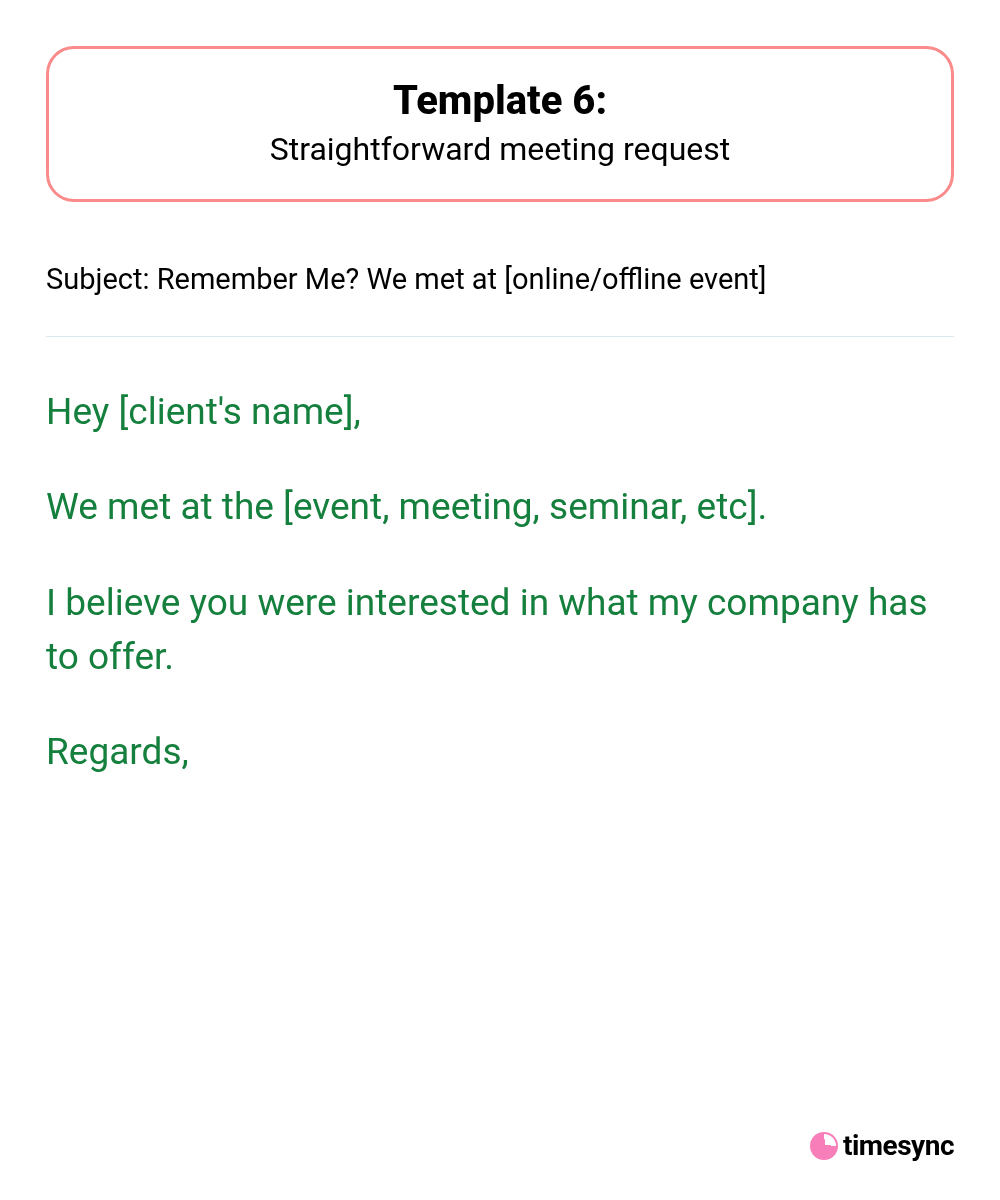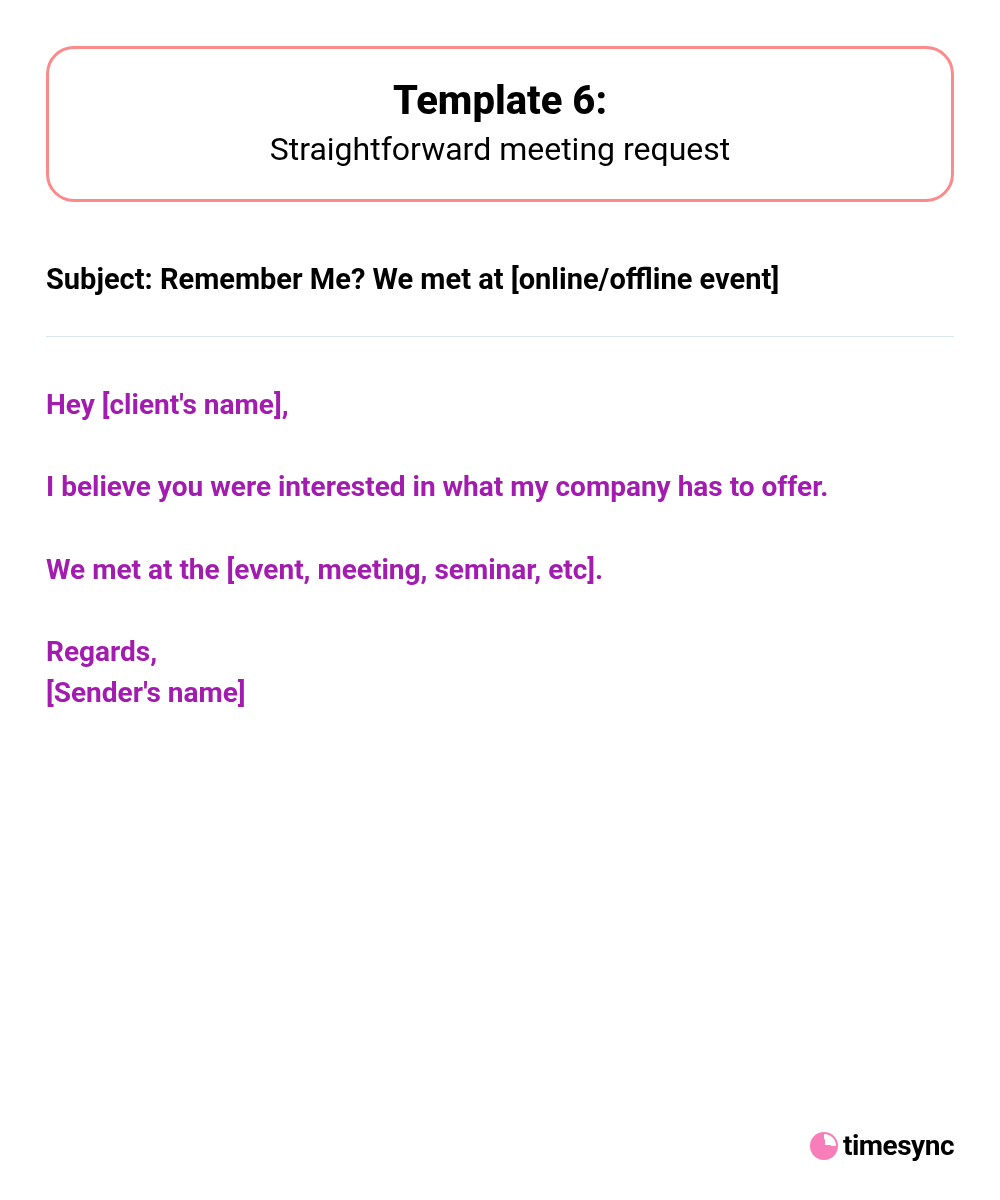--- a/index.html
+++ b/index.html
@@ -29,34 +29,34 @@
       line-height: 1.2;
     }
     .template-subtitle {
       font-weight: 400;
       font-size: 32px;
       color: #000;
       line-height: 1.3;
       margin-top: 4px;
     }
     .subject-line {
-      font-weight: 700;
+      font-weight: 400;
       font-size: 29px;
       color: #000;
       margin-bottom: 40px;
     }
     .divider {
       border: none;
       border-top: 1px solid #d8e8f0;
       margin-bottom: 48px;
     }
     .body-text {
-      font-size: 28px;
-      font-weight: 700;
-      color: #a21caf;
+      font-size: 37px;
+      font-weight: 400;
+      color: #15803d;
       line-height: 1.45;
     }
     .body-text p {
       margin-bottom: 42px;
     }
     .body-text p:last-child {
       margin-bottom: 4px;
     }
     .signature {
       line-height: 1.45;
@@ -88,25 +88,24 @@
   <div class="template-title">Template 6:</div>
   <div class="template-subtitle">Straightforward meeting request</div>
 </div>
 
 <div class="subject-line">Subject: Remember Me? We met at [online/offline event]</div>
 
 <hr class="divider">
 
 <div class="body-text">
   <p>Hey [client's name],</p>
+  <p>We met at the [event, meeting, seminar, etc].</p>
   <p>I believe you were interested in what my company has to offer.</p>
-  <p>We met at the [event, meeting, seminar, etc].</p>
   <p class="signature">
     <span>Regards,</span><br>
-    <span>[Sender's name]</span>
   </p>
 </div>
 
 <div class="logo-container">
   <span class="logo-icon">
     <svg viewBox="0 0 30 30" width="30" height="30">
       <circle cx="15" cy="15" r="14" fill="#f77eb9"></circle>
       <path d="M 15 3 A 12 12 0 0 1 27 15 L 15 15 Z" fill="#ffffff"></path>
       <path d="M 15 9 L 15 15 L 21 15" stroke="#f77eb9" stroke-width="2" fill="none" stroke-linecap="round"></path>
     </svg>

